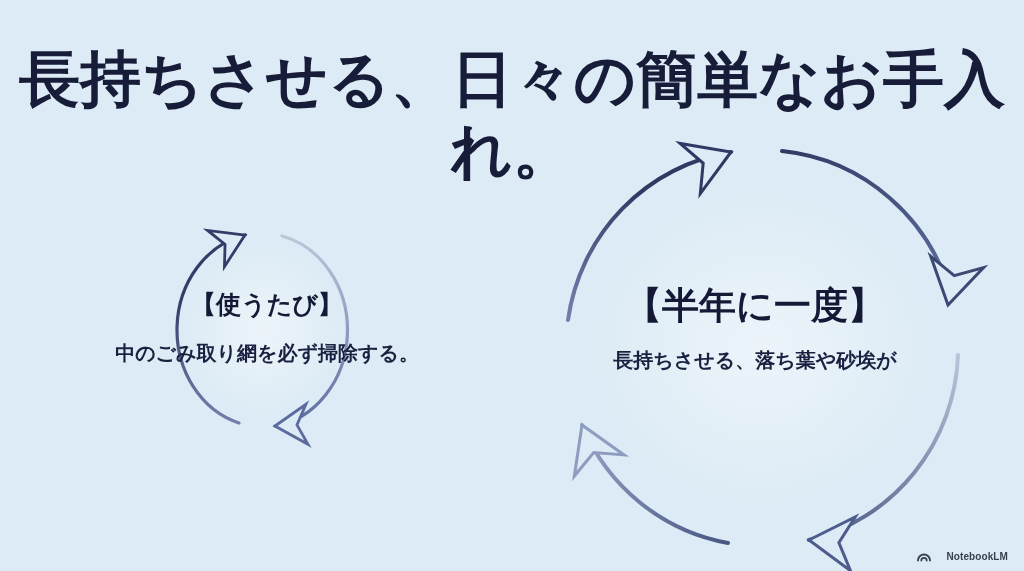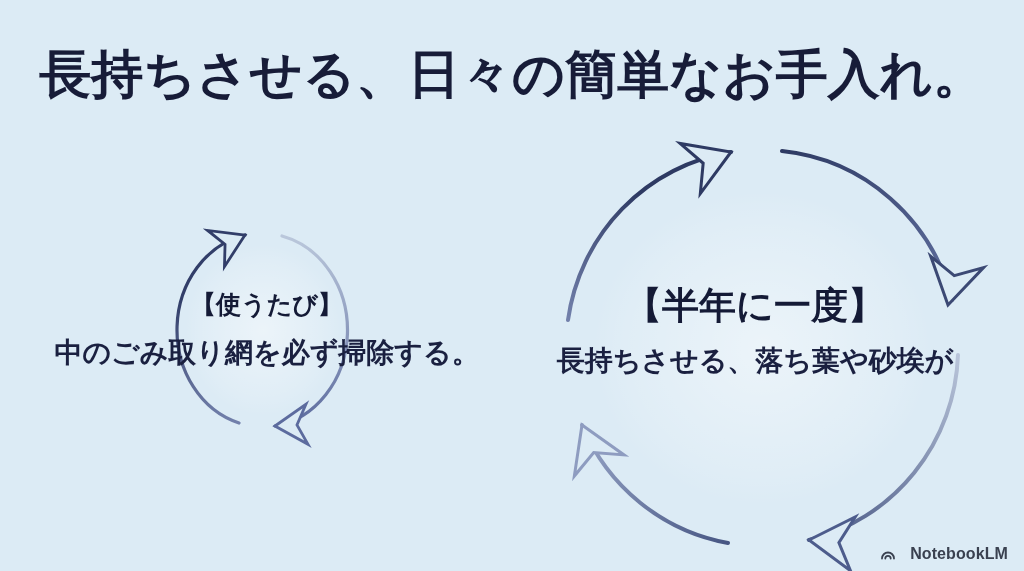--- a/index.html
+++ b/index.html
@@ -12,21 +12,21 @@
     width:1024px;height:571px;
     margin:0 auto;
     background:#dcebf5;
     overflow:hidden;
   }
   .title{
     position:absolute;
     left:0;right:0;top:44px;
     margin:0;
     text-align:center;
-    font-size:52px;
+    font-size:61px;
     line-height:1.18;
     font-weight:900;
     color:#171c38;
     letter-spacing:0px;
   }
   .arrows-svg{
     position:absolute;left:0;top:0;width:1024px;height:571px;
     z-index:1;
   }
   .cycle-text{
@@ -38,31 +38,31 @@
   .cycle-text.left{left:40px;top:284px;width:454px;}
   .cycle-text.right{left:528px;top:283px;width:454px;}
   .cycle-heading{
     font-weight:900;
     color:#141a36;
   }
   .cycle-text.left .cycle-heading{font-size:25px;line-height:40px;}
   .cycle-text.right .cycle-heading{font-size:37px;line-height:46px;}
   .cycle-desc{
     font-weight:800;
-    font-size:28px;
+    font-size:20px;
     color:#1a2040;
   }
   .cycle-text.left .cycle-desc{margin-top:14px;line-height:30px;}
   .cycle-text.right .cycle-desc{margin-top:14px;line-height:35px;}
   .watermark{
     position:absolute;
     right:16px;bottom:8px;
     z-index:3;
     display:flex;align-items:center;gap:14px;
-    font-size:16px;
+    font-size:10px;
     font-weight:700;
     color:#3a4150;
     letter-spacing:0.1px;
   }
   .watermark svg{display:block;}
 </style>
 </head>
 <body>
 
 <div class="slide">

